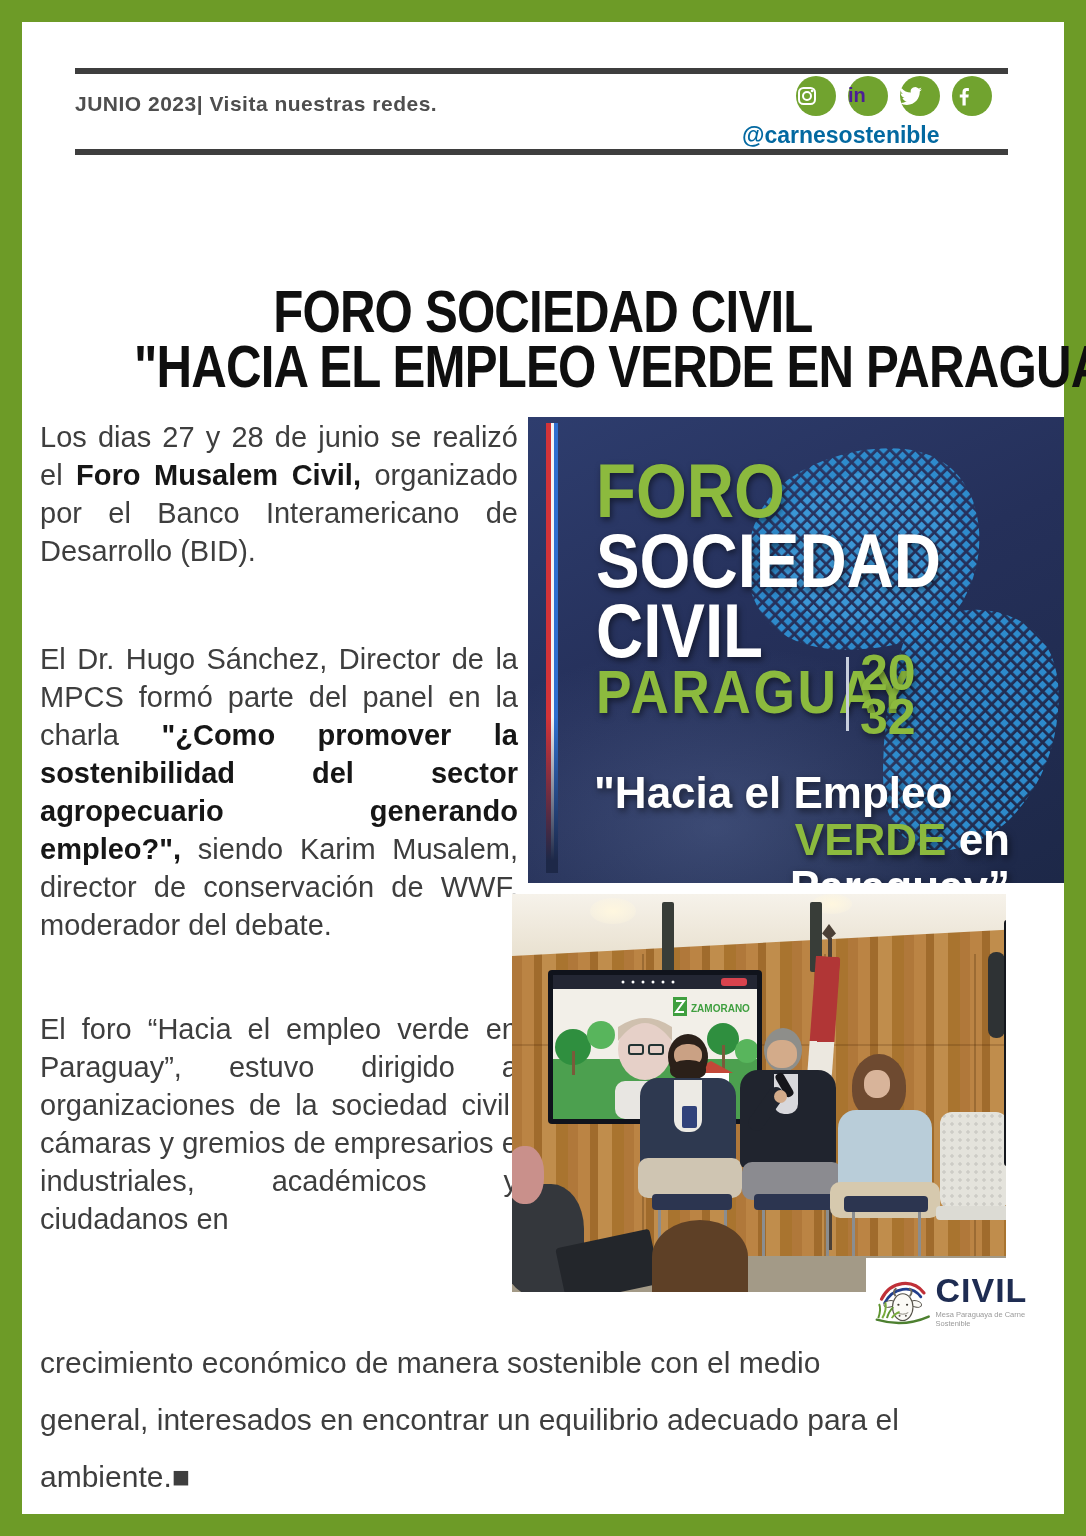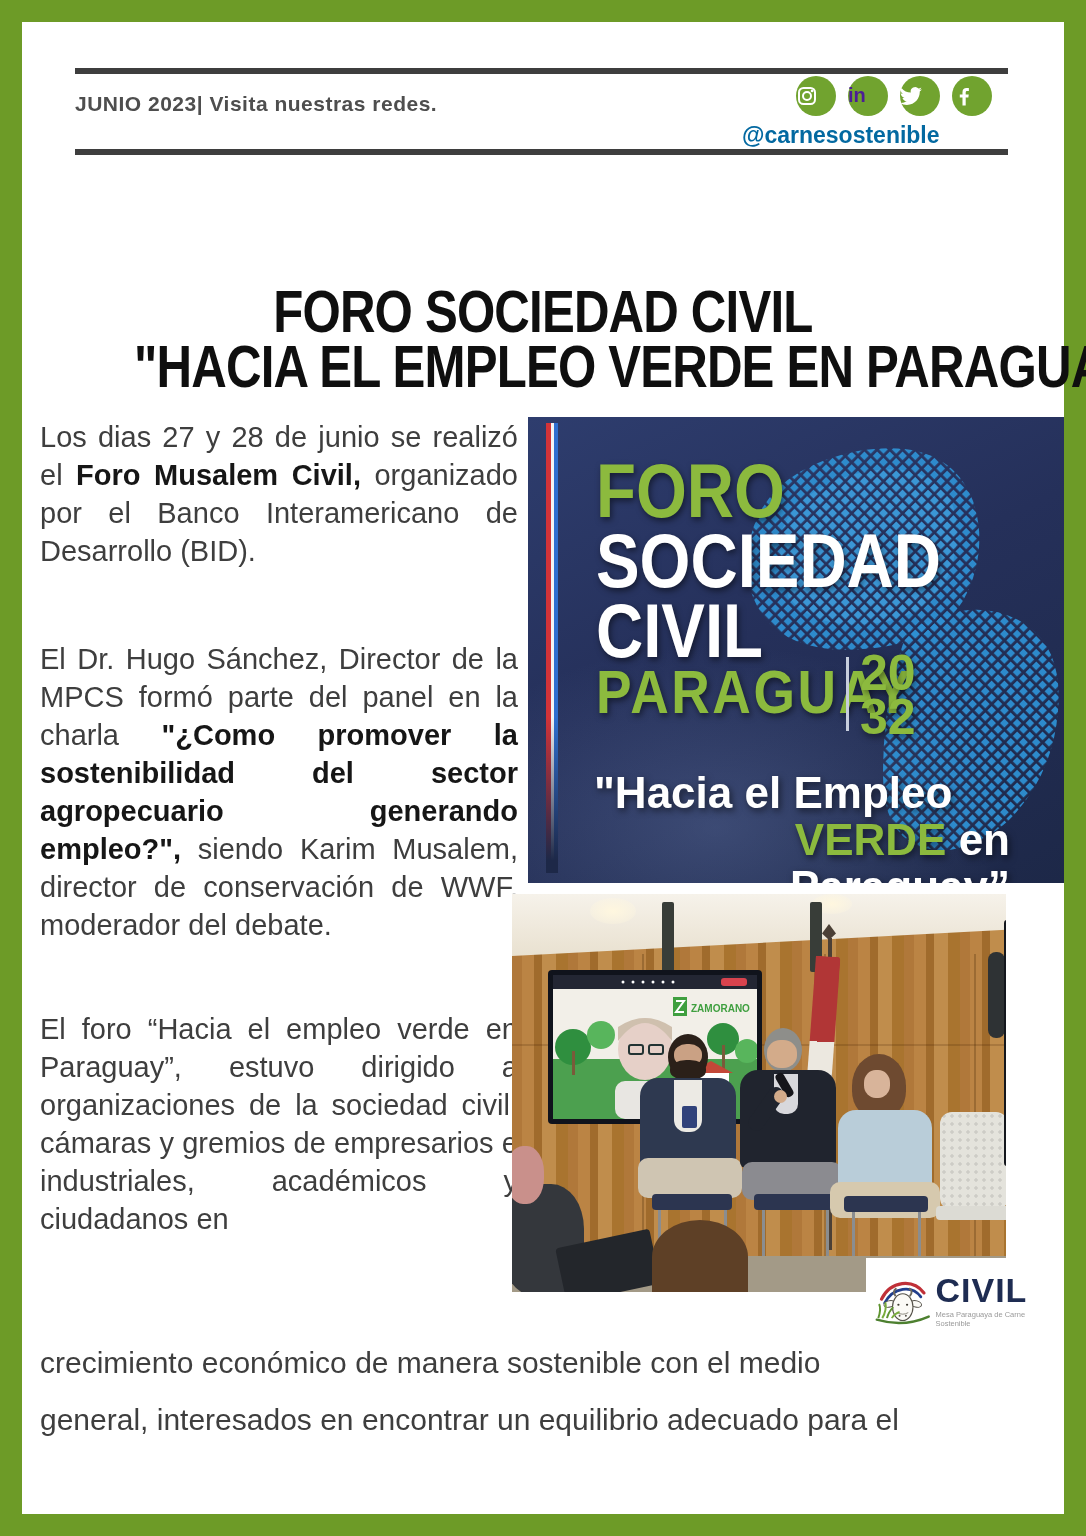--- a/index.html
+++ b/index.html
@@ -299,16 +299,17 @@
       </svg>
       <div class="mpcs-text">
         <div class="mpcs-name">CIVIL</div>
         <div class="mpcs-tag">Mesa Paraguaya de Carne Sostenible</div>
       </div>
     </div>
 
     <div class="closing">
       <div>crecimiento económico de manera sostenible con el medio</div>
       <div>general, interesados en encontrar un equilibrio adecuado para el</div>
+      <div>ambiente.■</div>
     </div>
 
   </div>
 </div>
 
 </body></html>

